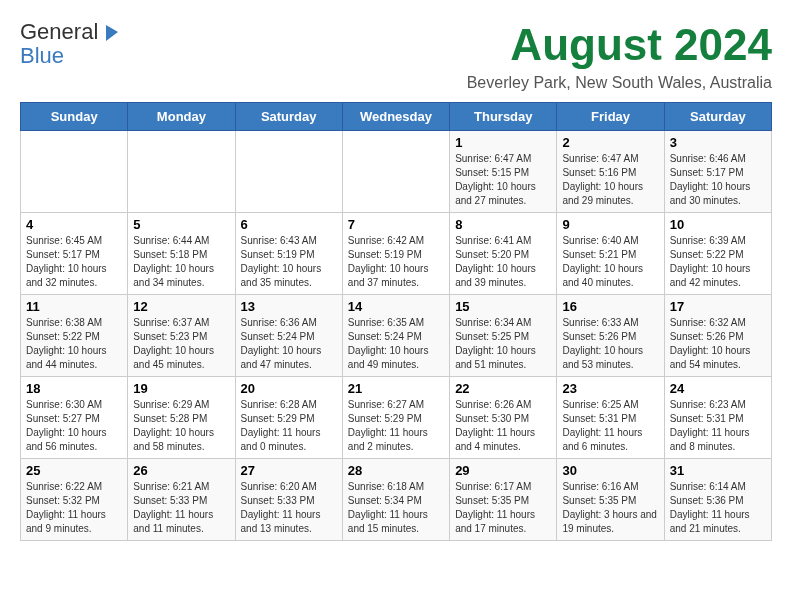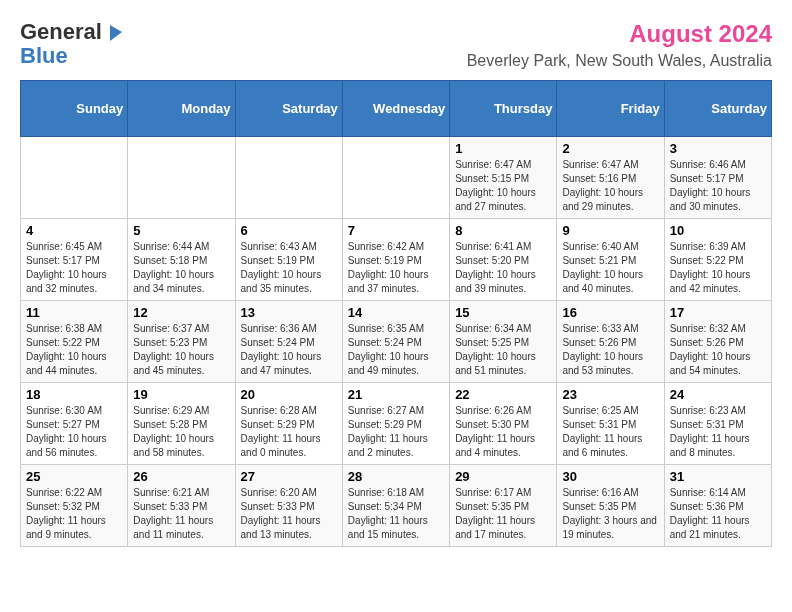--- a/index.html
+++ b/index.html
@@ -16,51 +16,51 @@
       align-items: flex-start;
       margin-bottom: 10px;
     }
     .logo {
       display: flex;
       flex-direction: column;
       align-items: flex-start;
     }
     .logo-text {
       font-size: 22px;
-      font-weight: bold;
+      font-weight: normal;
       color: #333;
       line-height: 1.1;
     }
     .logo-line {
       display: flex;
       align-items: center;
     }
     .title-area {
       text-align: right;
     }
     .main-title {
-      font-size: 24px;
+      font-size: 44px;
       font-weight: bold;
-      color: #ec4899;
+      color: #15803d;
     }
     .subtitle {
       font-size: 16px;
       color: #555;
       margin-top: 4px;
     }
     table {
       width: 100%;
       border-collapse: collapse;
       font-size: 11px;
     }
     thead tr th {
       background-color: #3a7abf;
       color: #fff;
-      padding: 20px 4px;
-      text-align: right;
+      padding: 6px 4px;
+      text-align: center;
       font-size: 13px;
       border: 1px solid #2a5a9f;
     }
     tbody tr td {
       border: 1px solid #ccc;
       padding: 4px 5px;
       vertical-align: top;
       width: calc(100% / 7);
       min-height: 80px;
       background: #fff;

